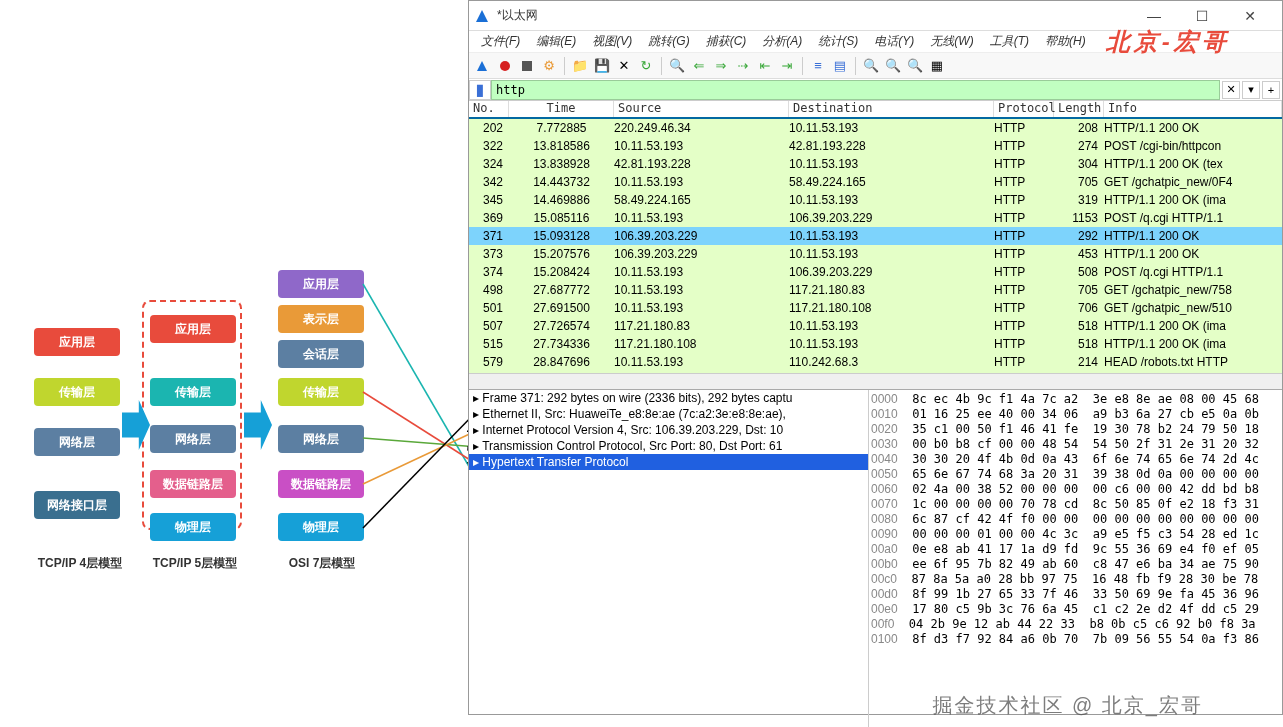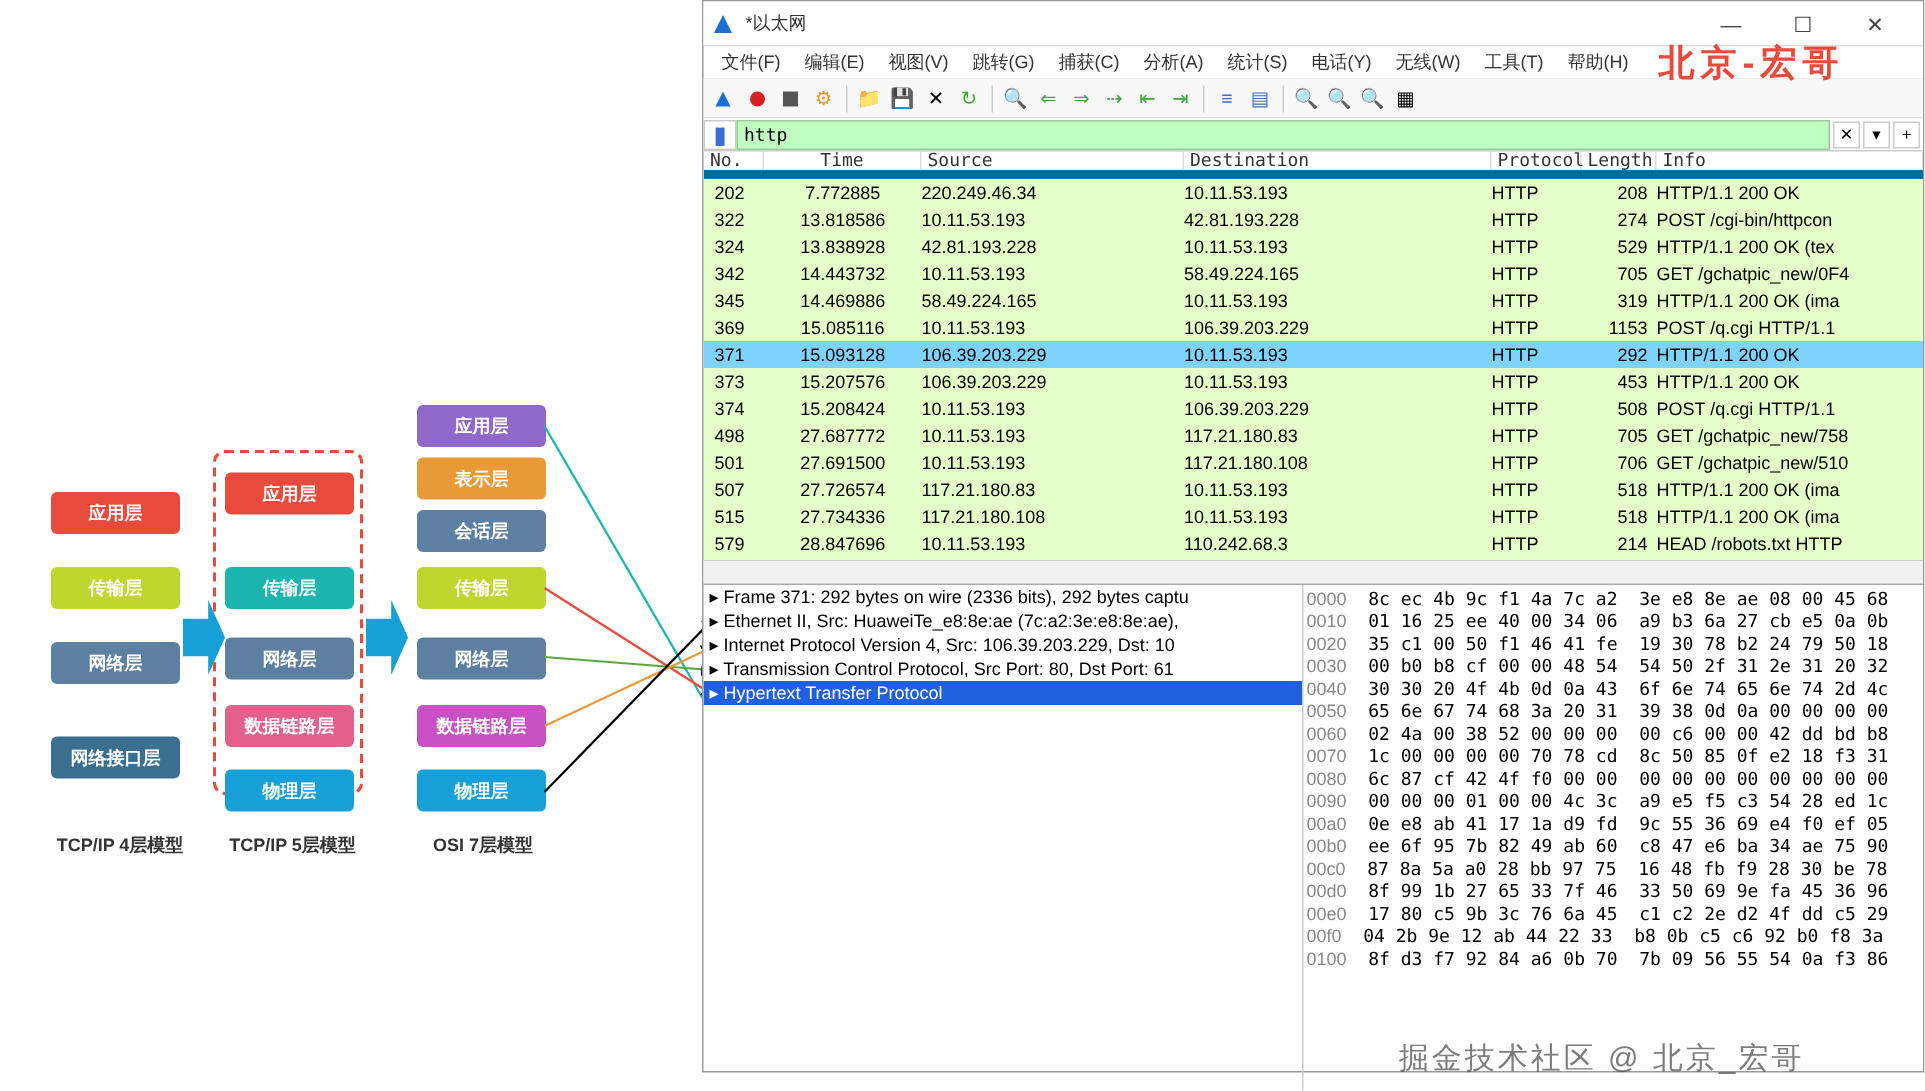--- a/index.html
+++ b/index.html
@@ -14,39 +14,39 @@
 .model-label { position:absolute; font-size:12px; font-weight:bold; color:#333; text-align:center; width:100px; }
 .arrow-h { position:absolute; width:28px; height:50px; background:#16a0d7; clip-path:polygon(0 25%,60% 25%,60% 0,100% 50%,60% 100%,60% 75%,0 75%); }
 svg.lines { position:absolute; left:0; top:0; width:1283px; height:727px; pointer-events:none; }
 
 .ws { position:absolute; left:468px; top:0; width:815px; height:715px; background:#fff; border:1px solid #999; }
 .titlebar { height:30px; background:#fff; display:flex; align-items:center; padding:0 6px; border-bottom:1px solid #ddd; }
 .titlebar .icon { width:16px; height:16px; margin-right:6px; }
 .titlebar .title { flex:1; font-size:12px; color:#333; }
 .win-btns { display:flex; gap:12px; padding:0 8px; }
 .win-btn { width:36px; height:24px; display:flex; align-items:center; justify-content:center; font-size:14px; color:#444; }
-.menubar { height:22px; display:flex; align-items:center; padding:0 4px; border-bottom:1px solid #eee; font-size:12px; }
+.menubar { height:22px; display:flex; align-items:center; padding:0 4px; border-bottom:1px solid #eee; font-size:12px;font-style:italic; }
 .menu-item { padding:0 8px; color:#333; }
 .watermark { color:#e84b3c; font-size:24px; font-weight:bold; padding:0 12px; letter-spacing:4px; }
 .toolbar { height:26px; background:#f8f8f8; border-bottom:1px solid #ddd; display:flex; align-items:center; padding:0 4px; gap:2px; }
 .tb-btn { width:20px; height:20px; display:flex; align-items:center; justify-content:center; font-size:13px; }
 .tb-sep { width:1px; height:18px; background:#ccc; margin:0 3px; }
 .filter-bar { height:22px; display:flex; align-items:center; background:#fff; border-bottom:1px solid #ccc; }
 .filter-icon { width:22px; height:20px; display:flex; align-items:center; justify-content:center; border:1px solid #ccc; }
 .filter-input { flex:1; height:20px; background:#c1ffc1; border:1px solid #9c9; font-size:12px; padding:0 4px; font-family:monospace; }
 .filter-right { display:flex; gap:2px; padding:0 2px; }
 .filter-btn { width:18px; height:18px; border:1px solid #ccc; display:flex; align-items:center;justify-content:center; font-size:11px; }
 
 .packet-list { height:272px; overflow:auto; font-family:monospace; font-size:12px; position:relative; }
-.plist-header { display:flex; background:#fff; border-bottom:6px solid #0369a1; height:18px; position:sticky; top:0;align-items:flex-end; }
+.plist-header { display:flex; background:#fff; border-bottom:2px solid #0369a1; height:18px; position:sticky; top:0; }
 .plist-header div { padding:0 4px; border-right:1px solid #ddd; font-family:monospace; color:#333;}
 .plist-row { display:flex; height:18px; align-items:center; }
 .bg-green { background:#e4ffc7; }
 .bg-sel { background:#7dd3fc; }
-.col-no { width:40px; text-align:center; padding-right:6px;} 
+.col-no { width:40px; text-align:right; padding-right:6px;} 
 .col-time { width:105px;text-align:center;} 
 .col-src { width:175px;} 
 .col-dst { width:205px;} 
 .col-proto { width:60px;} 
 .col-len { width:50px; text-align:right; padding-right:6px;} 
 .col-info { flex:1; white-space:nowrap; overflow:hidden; }
 
 .details-pane { height:370px; display:flex; border-top:1px solid #aaa; }
 .tree { width:400px; overflow:auto; font-family:monospace; font-size:12px; border-right:1px solid #ccc; }
 .tree-row { padding:1px 4px; white-space:nowrap; overflow:hidden; }
@@ -211,21 +211,21 @@
           <div class="col-proto">HTTP</div>
           <div class="col-len">274</div>
           <div class="col-info">POST /cgi-bin/httpcon</div>
         </div>
         <div class="plist-row bg-green">
           <div class="col-no">324</div>
           <div class="col-time">13.838928</div>
           <div class="col-src">42.81.193.228</div>
           <div class="col-dst">10.11.53.193</div>
           <div class="col-proto">HTTP</div>
-          <div class="col-len">529</div>
+          <div class="col-len">304</div>
           <div class="col-info">HTTP/1.1 200 OK  (tex</div>
         </div>
         <div class="plist-row bg-green">
           <div class="col-no">342</div>
           <div class="col-time">14.443732</div>
           <div class="col-src">10.11.53.193</div>
           <div class="col-dst">58.49.224.165</div>
           <div class="col-proto">HTTP</div>
           <div class="col-len">705</div>
           <div class="col-info">GET /gchatpic_new/0F4</div>

